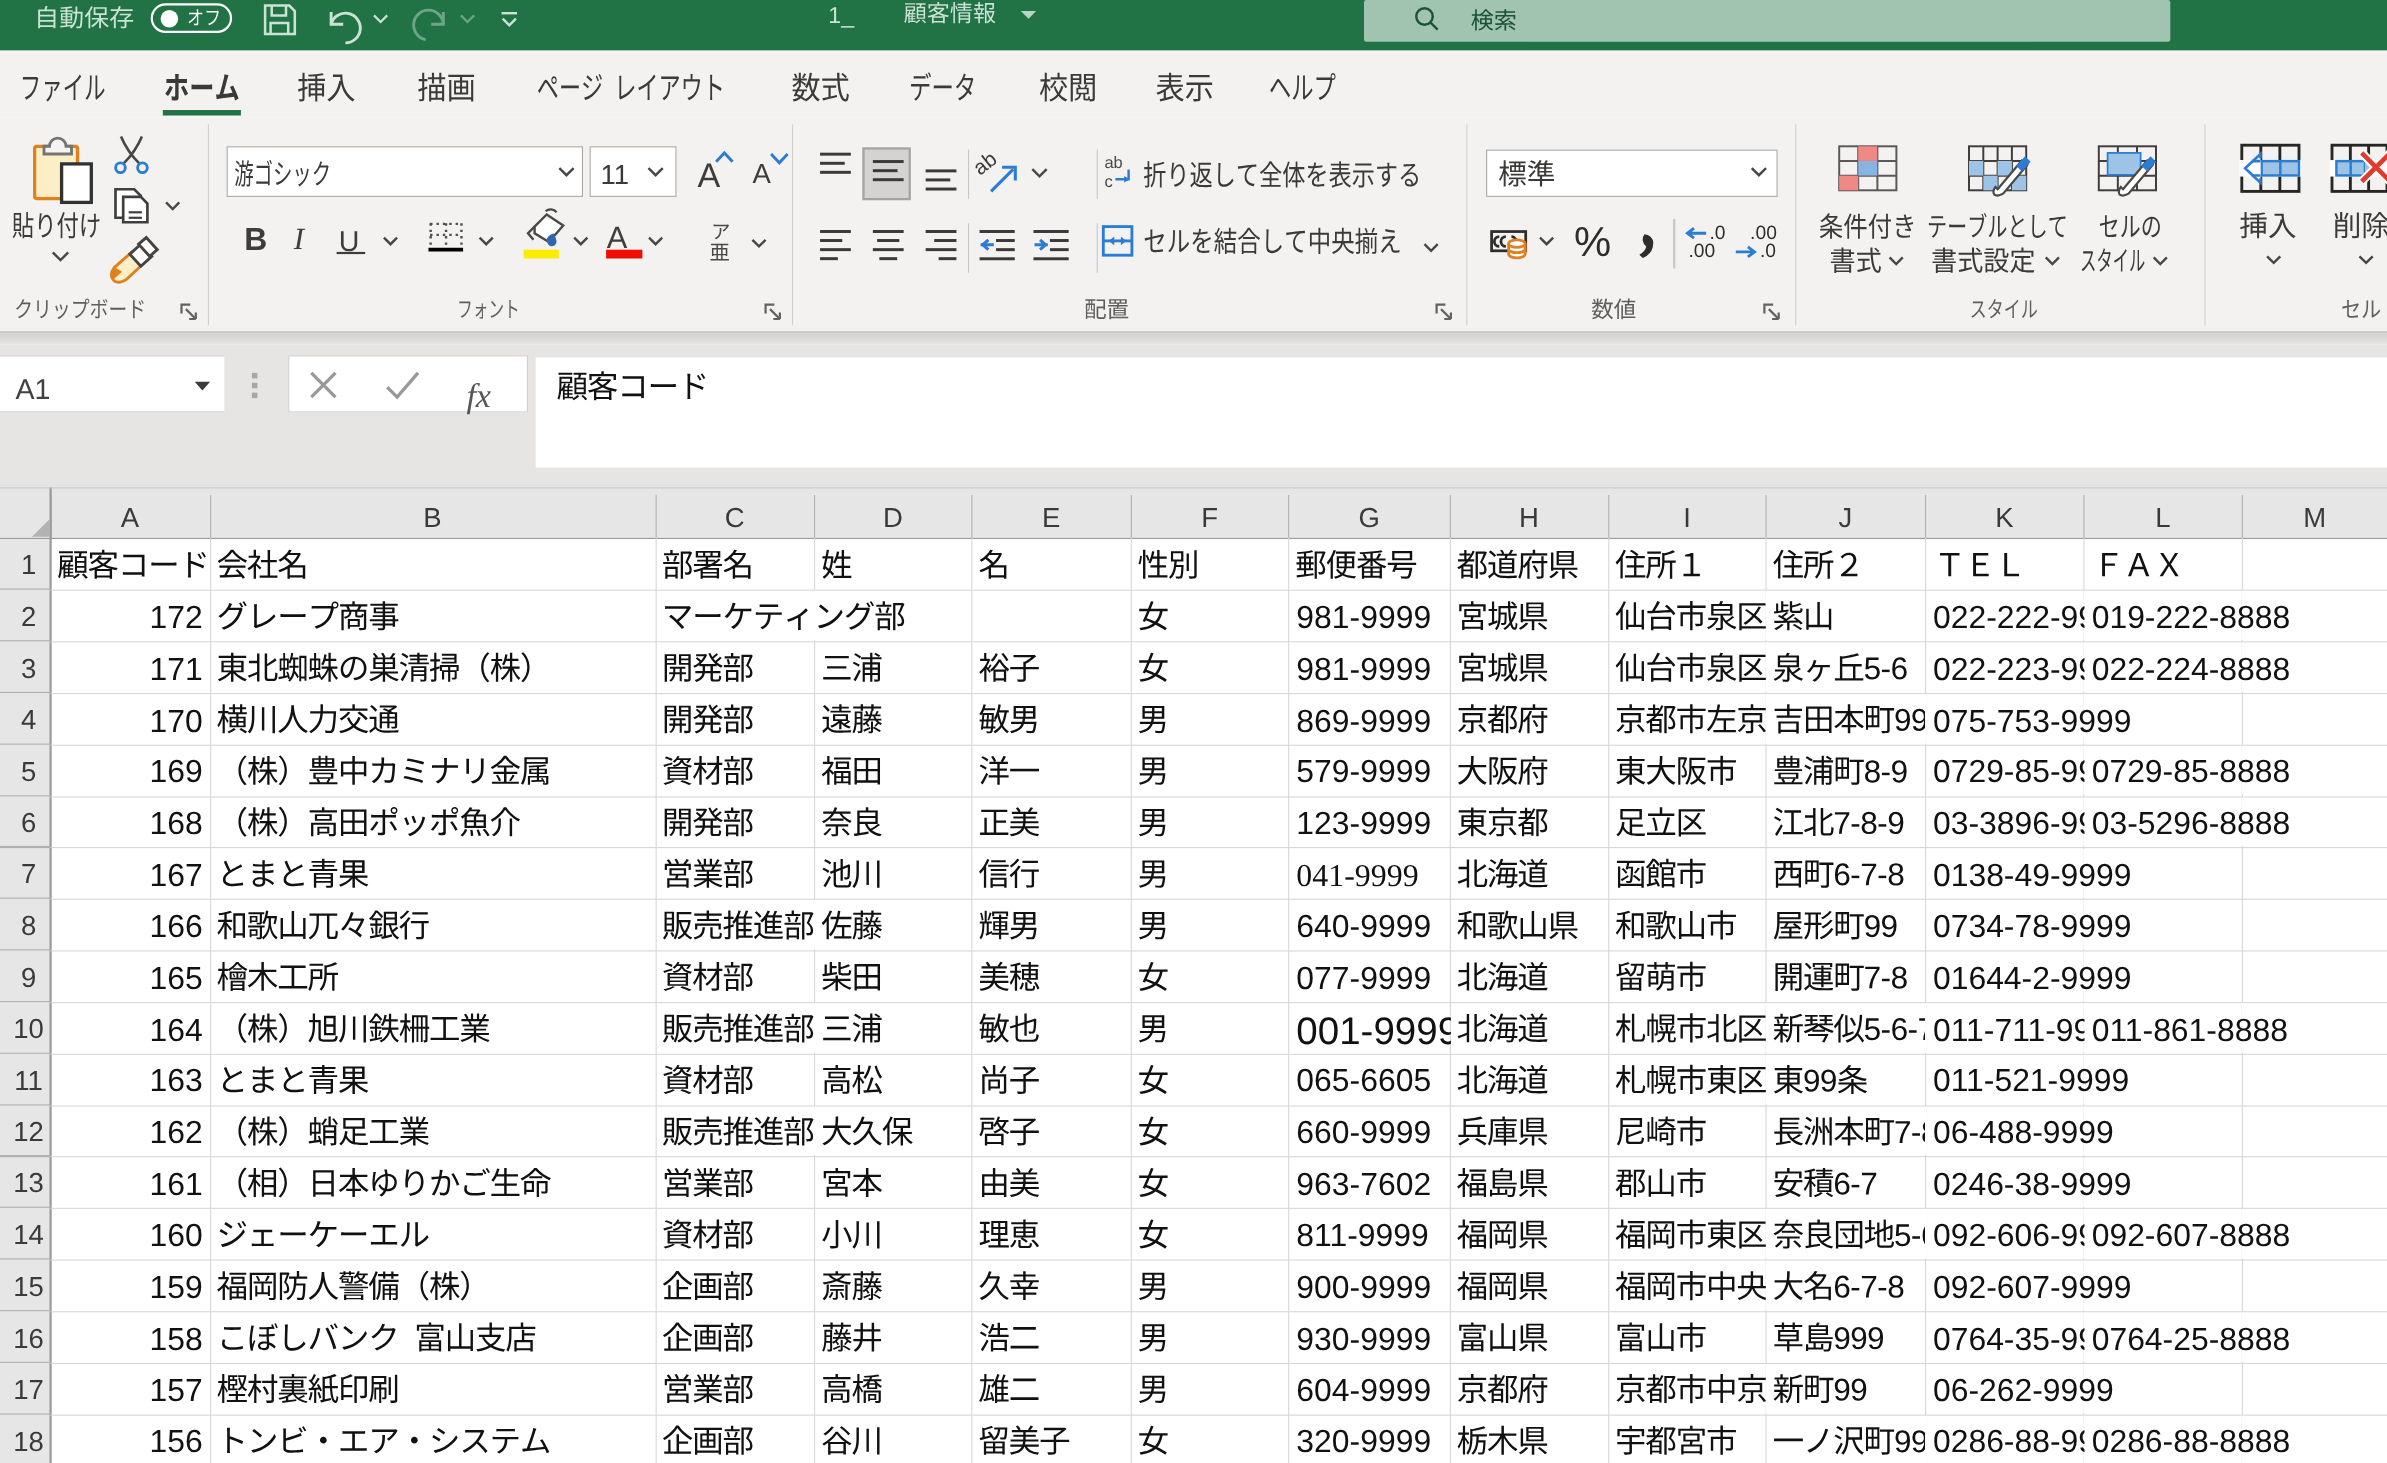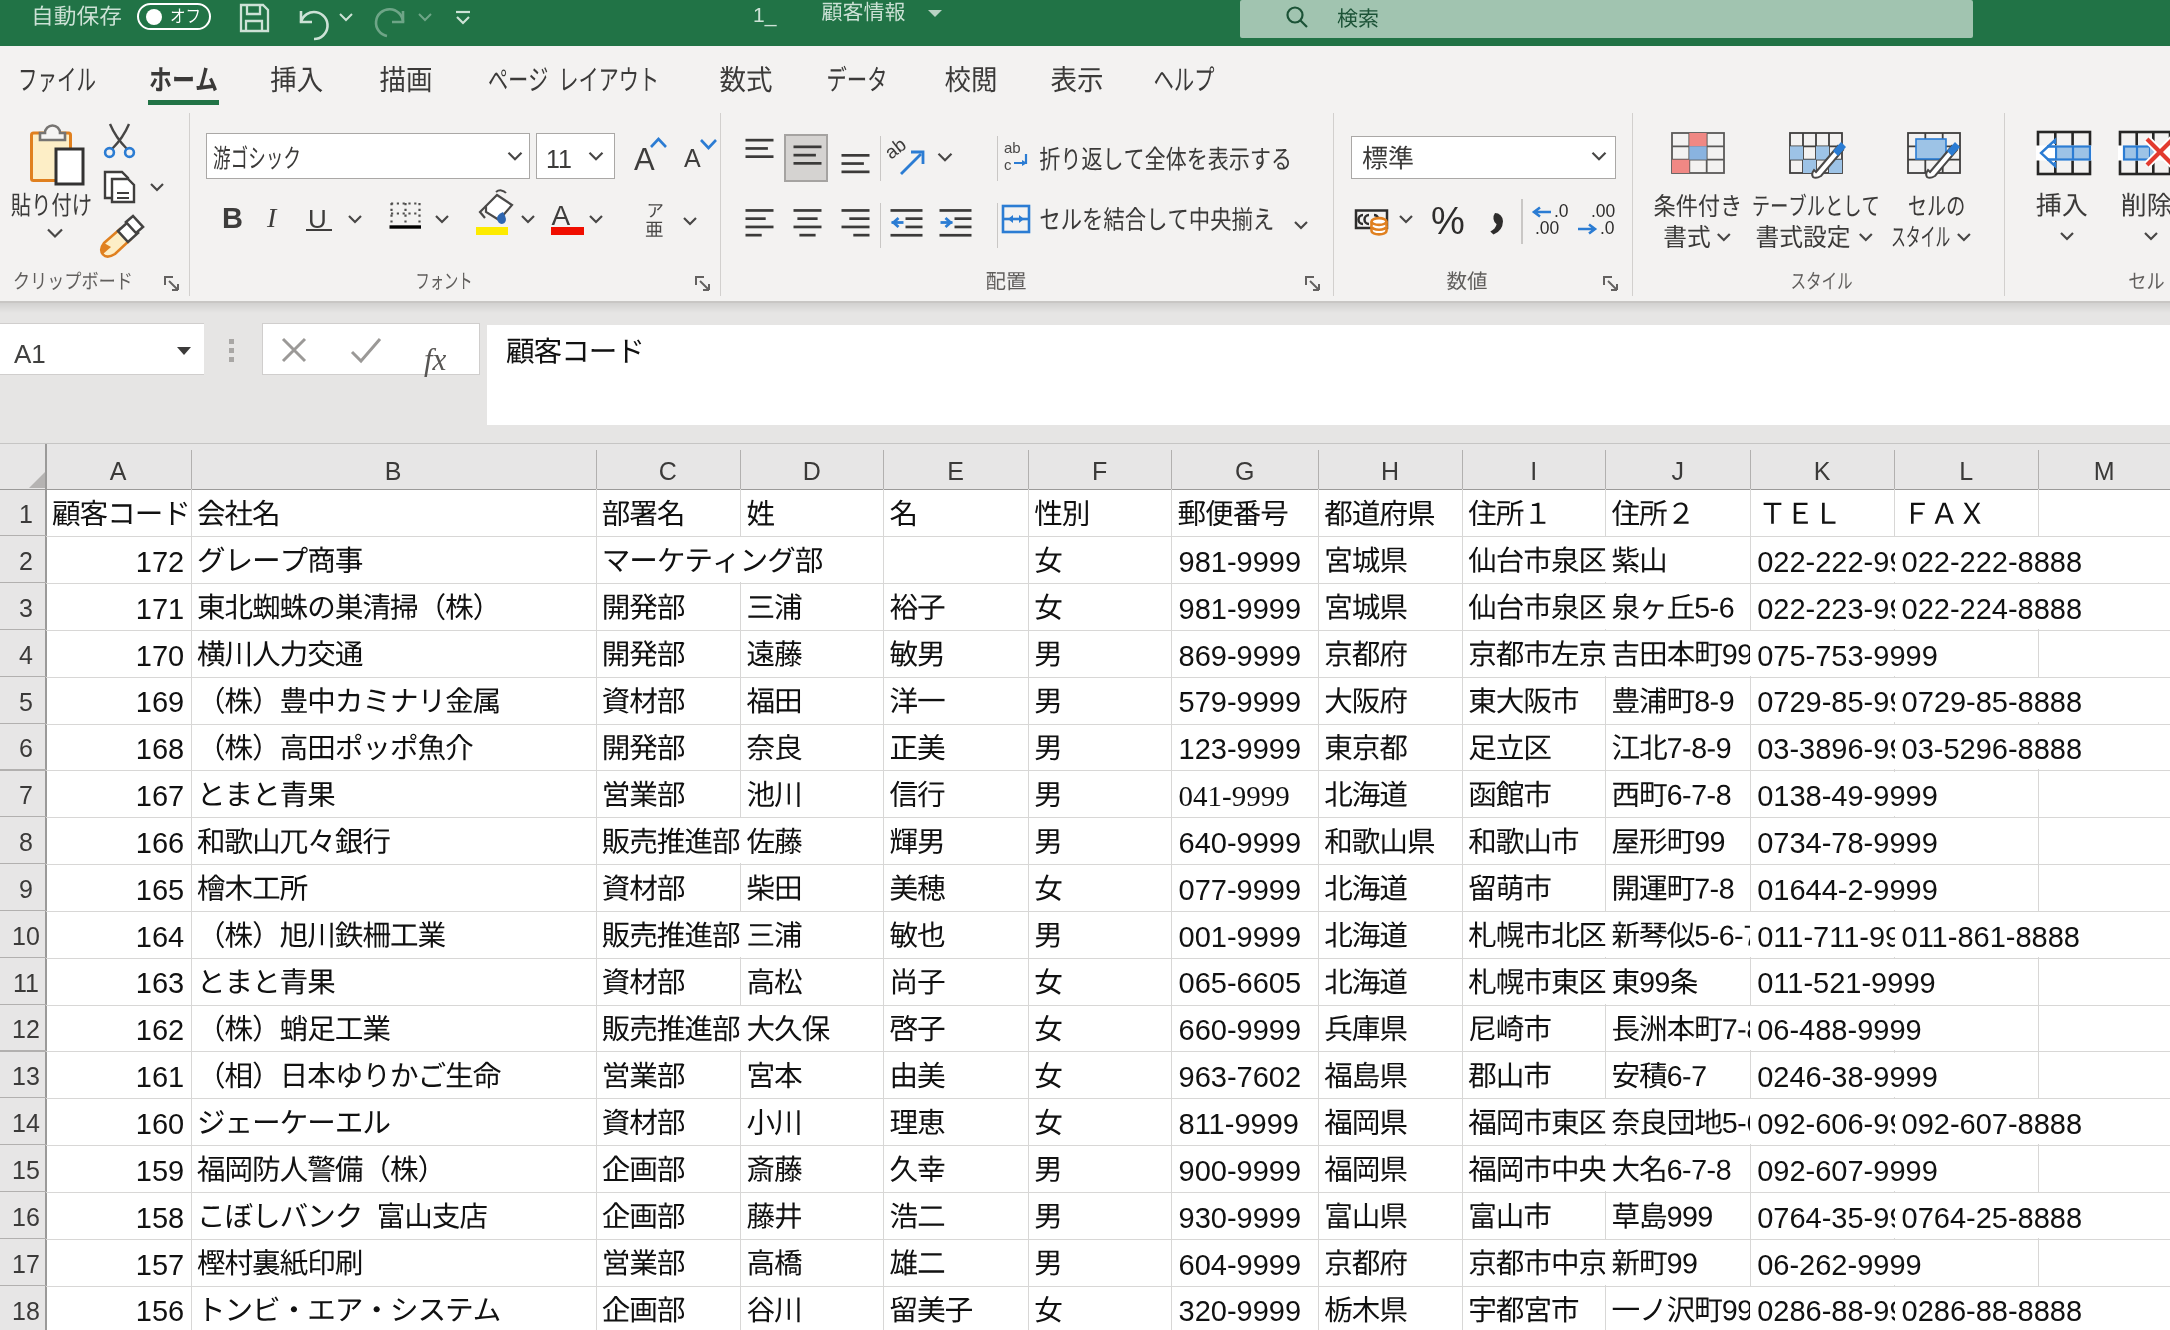--- a/index.html
+++ b/index.html
@@ -126,21 +126,21 @@
 <div style="position:absolute;left:45.8px;top:1191.9px;width:2124.2px;height:1.1px;background:#d8d7d6;"></div>
 <div style="position:absolute;left:45.8px;top:1238.74px;width:2124.2px;height:1.1px;background:#d8d7d6;"></div>
 <div style="position:absolute;left:45.8px;top:1285.5800000000002px;width:2124.2px;height:1.1px;background:#d8d7d6;"></div>
 <div style="position:absolute;top:547.9px;font-family:'Liberation Sans',sans-serif;font-size:29px;line-height:29px;color:#111;white-space:pre;left:-415.8px;width:600px;text-align:right;">172</div>
 <div style="position:absolute;left:740.0999999999999px;top:537.34px;width:1.6px;height:44.64px;background:#fff;"></div>
 <div style="position:absolute;top:547.9px;font-family:'Liberation Sans',sans-serif;font-size:29px;line-height:29px;color:#111;white-space:pre;overflow:hidden;left:1178.5px;left:1178.5px;width:140.5px;">981-9999</div>
 <div style="position:absolute;left:1605.1px;top:537.34px;width:1.6px;height:44.64px;background:#fff;"></div>
 <div style="position:absolute;left:1894.1px;top:537.34px;width:1.6px;height:44.64px;background:#fff;"></div>
 <div style="position:absolute;top:547.9px;font-family:'Liberation Sans',sans-serif;font-size:29px;line-height:29px;color:#111;white-space:pre;overflow:hidden;left:1757.2px;left:1757.2px;width:138.0999999999999px;">022-222-9999</div>
 <div style="position:absolute;left:2038.1px;top:537.34px;width:1.6px;height:44.64px;background:#fff;"></div>
-<div style="position:absolute;top:547.9px;font-family:'Liberation Sans',sans-serif;font-size:29px;line-height:29px;color:#111;white-space:pre;overflow:hidden;left:1901.5px;left:1901.5px;width:269.5px;">022-222-8888</div>
+<div style="position:absolute;top:547.9px;font-family:'Liberation Sans',sans-serif;font-size:29px;line-height:29px;color:#111;white-space:pre;overflow:hidden;left:1901.5px;left:1901.5px;width:269.5px;">019-222-8888</div>
 <div style="position:absolute;top:594.7px;font-family:'Liberation Sans',sans-serif;font-size:29px;line-height:29px;color:#111;white-space:pre;left:-415.8px;width:600px;text-align:right;">171</div>
 <div style="position:absolute;top:594.7px;font-family:'Liberation Sans',sans-serif;font-size:29px;line-height:29px;color:#111;white-space:pre;overflow:hidden;left:1178.5px;left:1178.5px;width:140.5px;">981-9999</div>
 <div style="position:absolute;left:1605.1px;top:584.1800000000001px;width:1.6px;height:44.64px;background:#fff;"></div>
 <div style="position:absolute;left:1894.1px;top:584.1800000000001px;width:1.6px;height:44.64px;background:#fff;"></div>
 <div style="position:absolute;top:594.7px;font-family:'Liberation Sans',sans-serif;font-size:29px;line-height:29px;color:#111;white-space:pre;overflow:hidden;left:1757.2px;left:1757.2px;width:138.0999999999999px;">022-223-9999</div>
 <div style="position:absolute;left:2038.1px;top:584.1800000000001px;width:1.6px;height:44.64px;background:#fff;"></div>
 <div style="position:absolute;top:594.7px;font-family:'Liberation Sans',sans-serif;font-size:29px;line-height:29px;color:#111;white-space:pre;overflow:hidden;left:1901.5px;left:1901.5px;width:269.5px;">022-224-8888</div>
 <div style="position:absolute;top:641.6px;font-family:'Liberation Sans',sans-serif;font-size:29px;line-height:29px;color:#111;white-space:pre;left:-415.8px;width:600px;text-align:right;">170</div>
 <div style="position:absolute;top:641.6px;font-family:'Liberation Sans',sans-serif;font-size:29px;line-height:29px;color:#111;white-space:pre;overflow:hidden;left:1178.5px;left:1178.5px;width:140.5px;">869-9999</div>
 <div style="position:absolute;left:1605.1px;top:631.0200000000001px;width:1.6px;height:44.64px;background:#fff;"></div>
@@ -167,21 +167,21 @@
 <div style="position:absolute;left:740.0999999999999px;top:818.3800000000001px;width:1.6px;height:44.64px;background:#fff;"></div>
 <div style="position:absolute;top:828.9px;font-family:'Liberation Sans',sans-serif;font-size:29px;line-height:29px;color:#111;white-space:pre;overflow:hidden;left:1178.5px;left:1178.5px;width:140.5px;">640-9999</div>
 <div style="position:absolute;left:1894.1px;top:818.3800000000001px;width:1.6px;height:44.64px;background:#fff;"></div>
 <div style="position:absolute;top:828.9px;font-family:'Liberation Sans',sans-serif;font-size:29px;line-height:29px;color:#111;white-space:pre;overflow:hidden;left:1757.2px;left:1757.2px;width:413.79999999999995px;">0734-78-9999</div>
 <div style="position:absolute;top:875.8px;font-family:'Liberation Sans',sans-serif;font-size:29px;line-height:29px;color:#111;white-space:pre;left:-415.8px;width:600px;text-align:right;">165</div>
 <div style="position:absolute;top:875.8px;font-family:'Liberation Sans',sans-serif;font-size:29px;line-height:29px;color:#111;white-space:pre;overflow:hidden;left:1178.5px;left:1178.5px;width:140.5px;">077-9999</div>
 <div style="position:absolute;left:1894.1px;top:865.22px;width:1.6px;height:44.64px;background:#fff;"></div>
 <div style="position:absolute;top:875.8px;font-family:'Liberation Sans',sans-serif;font-size:29px;line-height:29px;color:#111;white-space:pre;overflow:hidden;left:1757.2px;left:1757.2px;width:413.79999999999995px;">01644-2-9999</div>
 <div style="position:absolute;top:922.6px;font-family:'Liberation Sans',sans-serif;font-size:29px;line-height:29px;color:#111;white-space:pre;left:-415.8px;width:600px;text-align:right;">164</div>
 <div style="position:absolute;left:740.0999999999999px;top:912.0600000000002px;width:1.6px;height:44.64px;background:#fff;"></div>
-<div style="position:absolute;top:922.6px;font-family:'Liberation Sans',sans-serif;font-size:29px;line-height:29px;color:#111;white-space:pre;overflow:hidden;left:1178.5px;left:1178.5px;width:140.5px;">001-9999</div>
+<div style="position:absolute;top:922.6px;font-family:'Liberation Sans',sans-serif;font-size:35px;line-height:29px;color:#111;white-space:pre;overflow:hidden;left:1178.5px;left:1178.5px;width:140.5px;">001-9999</div>
 <div style="position:absolute;left:1605.1px;top:912.0600000000002px;width:1.6px;height:44.64px;background:#fff;"></div>
 <div style="position:absolute;left:1749.8px;top:912.0600000000002px;width:1.6px;height:44.64px;background:#fff;"></div>
 <div style="position:absolute;left:1894.1px;top:912.0600000000002px;width:1.6px;height:44.64px;background:#fff;"></div>
 <div style="position:absolute;top:922.6px;font-family:'Liberation Sans',sans-serif;font-size:29px;line-height:29px;color:#111;white-space:pre;overflow:hidden;left:1757.2px;left:1757.2px;width:138.0999999999999px;">011-711-9999</div>
 <div style="position:absolute;left:2038.1px;top:912.0600000000002px;width:1.6px;height:44.64px;background:#fff;"></div>
 <div style="position:absolute;top:922.6px;font-family:'Liberation Sans',sans-serif;font-size:29px;line-height:29px;color:#111;white-space:pre;overflow:hidden;left:1901.5px;left:1901.5px;width:269.5px;">011-861-8888</div>
 <div style="position:absolute;top:969.4px;font-family:'Liberation Sans',sans-serif;font-size:29px;line-height:29px;color:#111;white-space:pre;left:-415.8px;width:600px;text-align:right;">163</div>
 <div style="position:absolute;top:969.4px;font-family:'Liberation Sans',sans-serif;font-size:29px;line-height:29px;color:#111;white-space:pre;overflow:hidden;left:1178.5px;left:1178.5px;width:140.5px;">065-6605</div>
 <div style="position:absolute;left:1605.1px;top:958.9000000000001px;width:1.6px;height:44.64px;background:#fff;"></div>
 <div style="position:absolute;left:1894.1px;top:958.9000000000001px;width:1.6px;height:44.64px;background:#fff;"></div>

